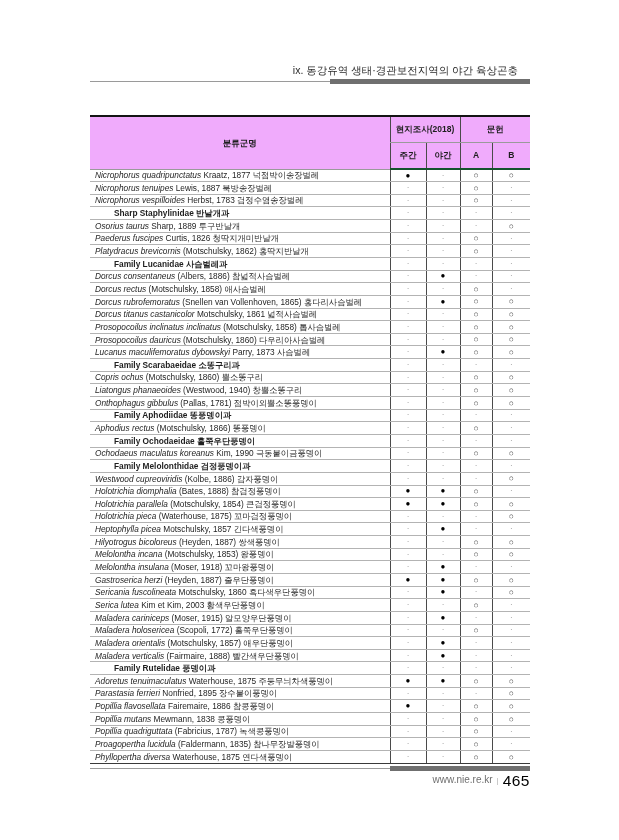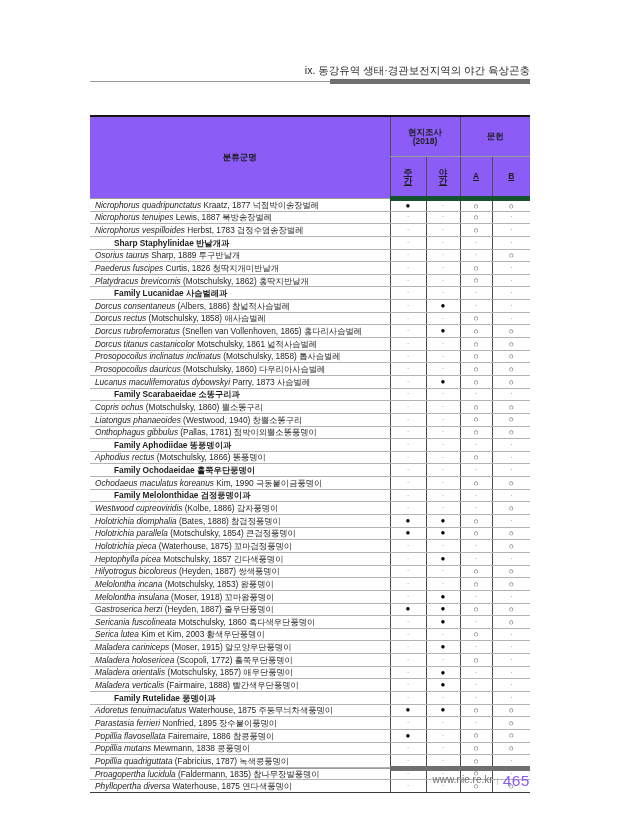--- a/index.html
+++ b/index.html
@@ -2,44 +2,44 @@
 <html><head>
 <meta charset="utf-8">
 <style>
   html,body { margin:0; padding:0; }
   .page {
     position:relative; width:619px; height:840px; background:#ffffff;
     font-family:"Liberation Sans", sans-serif; overflow:hidden;
   }
   
   .page-header {
-    position:absolute; top:64px; left:90px; width:440px;
+    position:absolute; top:64px; left:78px; width:440px;
     text-align:right; font-size:10.5px; color:#2b2b2b; letter-spacing:0px;
   }
   .top-rule {
     position:absolute; top:79px; left:90px; width:440px; height:5px;
   }
   .top-rule .thin { position:absolute; left:0; top:2px; width:440px; height:1px; background:#9a9a9a; }
   .top-rule .thick { position:absolute; right:0; top:0; width:200px; height:5px; background:#6f6f6f; }
 
   
   table.species {
     position:absolute; top:115px; left:90px; width:440px;
     border-collapse:collapse; table-layout:fixed;
     border-top:2.5px solid #141414;
   }
   col.c-name { width:300px; } col.c-day { width:36px; } col.c-night { width:34px; }
   col.c-a { width:32px; } col.c-b { width:38px; }
 
   thead th {
-    background:#8b5cf6; font-weight:bold; font-size:8.5px; color:#1e1e1e;
-    text-align:center; vertical-align:middle; padding:11px; height:17px; line-height:1;
+    background:#f0abfc; font-weight:bold; font-size:8.5px; color:#1e1e1e;
+    text-align:center; vertical-align:middle; padding:4px; height:17px; line-height:1;
   }
   thead tr.grp th { border-bottom:1px solid #9a9a9a; }
-  thead tr.sub th { border-bottom:5px solid #14532d;text-decoration:underline; }
+  thead tr.sub th { border-bottom:2px solid #14532d; }
   .vline { border-left:1px solid #4a4a4a; }
 
   tbody tr { height:12.65px; }
   tbody td {
     border-bottom:1px solid #b3b3b3; padding:0 2px; vertical-align:middle;
     font-size:8.3px; line-height:1; color:#1e1e1e;
   }
   tbody tr:last-child td { border-bottom:1.6px solid #3a3a3a; }
   td.name { text-align:left; padding-left:5px; white-space:nowrap; overflow:hidden; }
   td.name i { font-style:italic; }
@@ -51,21 +51,21 @@
 
   
   .bottom-rule { position:absolute; top:766px; left:90px; width:440px; height:5px; }
   .bottom-rule .thin { position:absolute; left:0; top:2px; width:440px; height:1px; background:#9a9a9a; }
   .bottom-rule .thick { position:absolute; right:0; top:0; width:140px; height:5px; background:#6f6f6f; }
   .page-footer {
     position:absolute; top:772px; left:90px; width:440px; text-align:right;
   }
   .page-footer .site { font-size:10px; color:#6f6f6f; vertical-align:3px;text-align:center; }
   .page-footer .sep { font-size:8px; color:#b0b0b0; margin:0 4px; vertical-align:3px; }
-  .page-footer .pagenum { font-size:15.5px; color:#8b5cf6; letter-spacing:0.5px; }
+  .page-footer .pagenum { font-size:15.5px; color:#000000; letter-spacing:0.5px; }
 </style>
 </head>
 <body>
 
 <div class="page">
 
   <div class="page-header">ix. 동강유역 생태·경관보전지역의 야간 육상곤충</div>
   <div class="top-rule">
     <div class="thin"></div>
     <div class="thick"></div>

